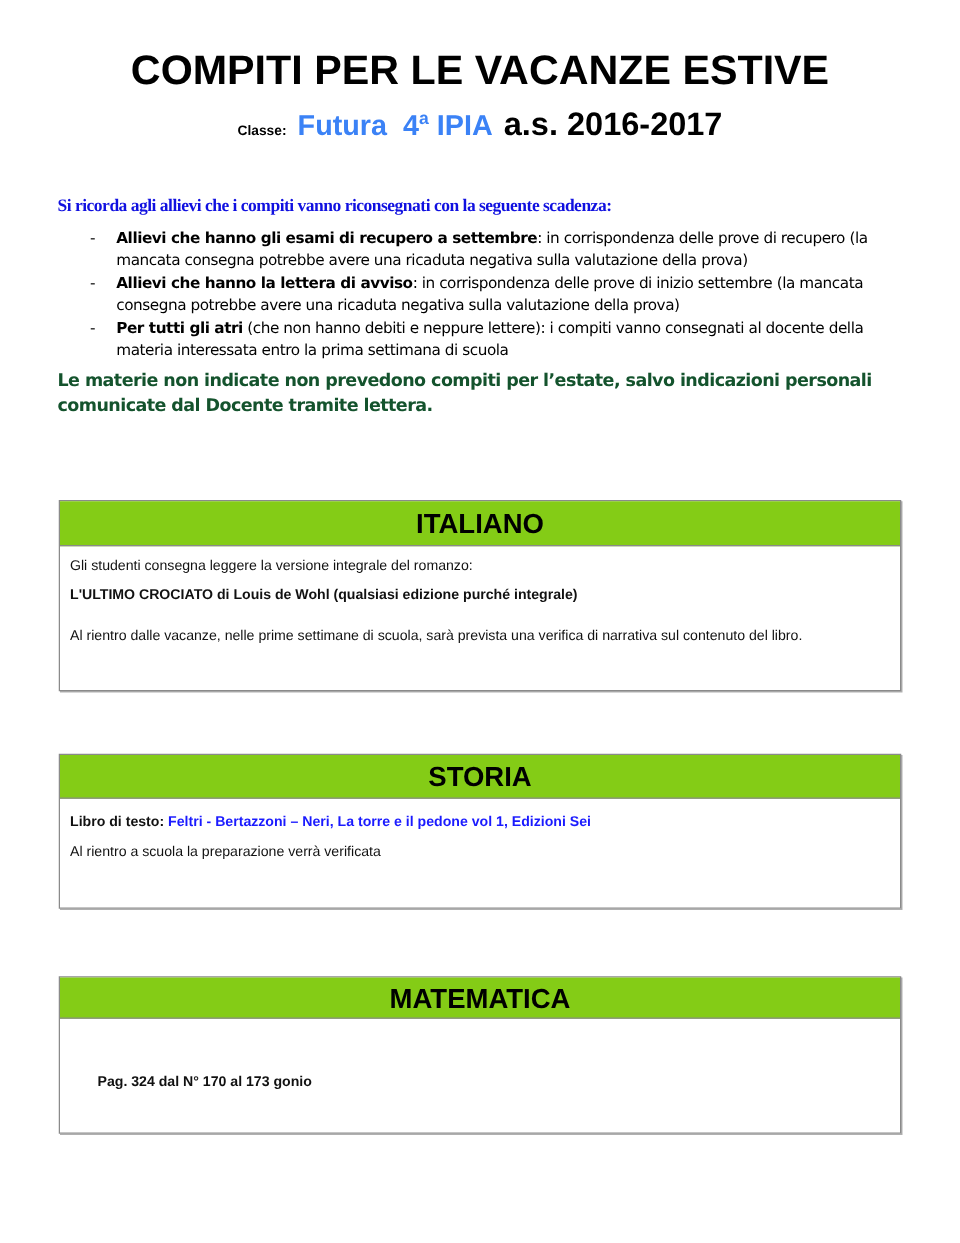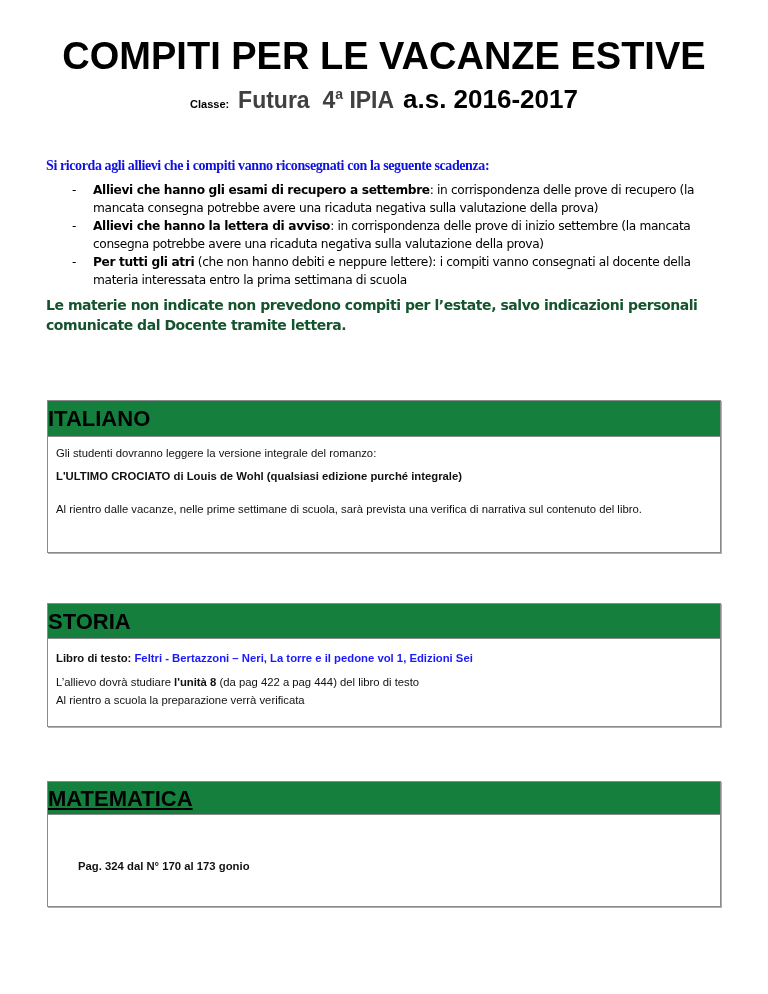--- a/index.html
+++ b/index.html
@@ -1,29 +1,29 @@
 <!DOCTYPE html>
 <html><head>
   <meta charset="utf-8">
   <style>
     html, body { margin: 0; padding: 0; background: #ffffff; }
     body { width: 768px; height: 994px; position: relative; overflow: hidden; color: #000; }
     .page { position: absolute; left: 0; top: 0; width: 768px; height: 994px; }
 
     .title {
       position: absolute; left: 0; width: 768px; top: 36px; text-align: center;
-      font-family: "Liberation Sans", sans-serif; font-weight: bold; font-size: 38px; line-height: 40px;
+      font-family: "Liberation Sans", sans-serif; font-weight: bold; font-size: 33px; line-height: 40px;
       letter-spacing: 0px;
     }
     .subtitle {
       position: absolute; left: 0; width: 768px; top: 78px; text-align: center;
       font-family: "Liberation Sans", sans-serif; font-weight: bold; line-height: 32px; white-space: pre;
     }
     .subtitle .lbl { font-size: 11px; }
-    .subtitle .red { color: #404040; font-size: 23px; }
+    .subtitle .red { color: #3b82f6; font-size: 23px; }
     .subtitle .red sup { font-size: 14px; vertical-align: 9px; }
     .subtitle .yr { font-size: 26px; }
 
     .notice-head {
       position: absolute; left: 46px; top: 158px; width: 690px;
       font-family: Liberation Serif, serif; font-weight: bold; font-size: 14px; color: #1010e0;
       letter-spacing: -0.4px;
     }
     .bullets { position: absolute; left: 46px; top: 181px; width: 690px; margin: 0; padding: 0; list-style: none;
       font-family: "DejaVu Sans", sans-serif; font-size: 12.2px; line-height: 18px; letter-spacing: -0.35px; }
@@ -32,21 +32,21 @@
     .bullets li b { font-weight: bold; }
 
     .notice-foot {
       position: absolute; left: 46px; top: 295px; width: 680px;
       font-family: "DejaVu Sans", sans-serif; font-weight: bold; font-size: 14px; line-height: 20px; color: #14532d;
       letter-spacing: -0.45px;
     }
 
     .box { position: absolute; left: 47px; width: 672px; border: 1px solid #8a8a8a; box-shadow: 1px 1px 0 #b0b0b0; }
     .box .head {
-      background: #15803d; border-bottom: 1px solid #8a8a8a; 
+      background: #84cc16; border-bottom: 1px solid #8a8a8a; text-align: center;
       font-family: "Liberation Sans", sans-serif; font-weight: bold; font-size: 22px;
     }
     .box .body { font-family: "Liberation Sans", sans-serif; font-size: 11.3px; color: #111; }
     .box .body p { margin: 0; }
 
     #box-italiano { top: 400px; height: 151px; }
     #box-italiano .head { height: 35px; line-height: 36px; }
     #box-italiano .body { padding: 10px 6px 0 8px; }
     #box-italiano .p1 { margin-bottom: 11px; }
     #box-italiano .p2 { font-weight: bold; margin-bottom: 11px; }
@@ -54,21 +54,21 @@
 
     #box-storia { top: 603px; height: 122px; }
     #box-storia .head { height: 34px; line-height: 36px; }
     #box-storia .body { padding: 13px 6px 0 8px; }
     #box-storia .b { font-weight: bold; }
     #box-storia .blue { color: #1a1aff; font-weight: bold; }
     #box-storia .p1 { margin-bottom: 12px; }
     #box-storia .p2 { margin-bottom: 6px; }
 
     #box-matematica { top: 781px; height: 124px; }
-    #box-matematica .head { height: 32px; line-height: 34px; text-decoration: underline; }
+    #box-matematica .head { height: 32px; line-height: 34px; }
     #box-matematica .body { padding: 13px 6px 0 30px; font-weight: bold; line-height: 15.5px; white-space: pre; }
   </style>
 </head>
 <body>
 
 <div class="page">
 
   <div class="title">COMPITI PER LE VACANZE ESTIVE</div>
 
   <div class="subtitle"><span class="lbl">Classe:</span>  <span class="red"><span>Futura  4</span><sup>a</sup><span> IPIA</span></span>  <span class="yr">a.s. 2016-2017</span></div>
@@ -79,31 +79,30 @@
     <li><span class="dash">-</span><b>Allievi che hanno gli esami di recupero a settembre</b><span>: in corrispondenza delle prove di recupero (la mancata consegna potrebbe avere una ricaduta negativa sulla valutazione della prova)</span></li>
     <li><span class="dash">-</span><b>Allievi che hanno la lettera di avviso</b><span>: in corrispondenza delle prove di inizio settembre (la mancata consegna potrebbe avere una ricaduta negativa sulla valutazione della prova)</span></li>
     <li><span class="dash">-</span><b>Per tutti gli atri</b><span> (che non hanno  debiti e neppure lettere): i compiti vanno consegnati al docente della materia interessata entro la prima settimana di scuola</span></li>
   </ul>
 
   <div class="notice-foot">Le materie non indicate non prevedono compiti per l’estate, salvo indicazioni personali comunicate dal Docente tramite lettera.</div>
 
   <div class="box" id="box-italiano">
     <div class="head">ITALIANO</div>
     <div class="body">
-      <p class="p1">Gli studenti dovranno leggere la versione integrale del romanzo:</p>
+      <p class="p1">Gli studenti consegna leggere la versione integrale del romanzo:</p>
       <p class="p2">L'ULTIMO CROCIATO di  Louis de Wohl  (qualsiasi edizione purché integrale)</p>
       <p class="p3">Al rientro dalle vacanze, nelle prime settimane di scuola, sarà prevista una verifica di narrativa sul contenuto del libro.</p>
     </div>
   </div>
 
   <div class="box" id="box-storia">
     <div class="head">STORIA</div>
     <div class="body">
       <p class="p1"><span class="b">Libro di testo:</span>  <span class="blue">Feltri -  Bertazzoni – Neri,  La torre e il pedone vol 1, Edizioni Sei</span></p>
-      <p class="p2"><span>L’allievo dovrà studiare </span><b>l'unità 8</b><span> (da pag 422 a pag 444) del libro di testo</span></p>
       <p class="p3">Al rientro a scuola la preparazione verrà verificata</p>
     </div>
   </div>
 
   <div class="box" id="box-matematica">
     <div class="head">MATEMATICA</div>
     <div class="body">
       <p>Pag. 324 dal N° 170 al 173 gonio</p>
       
     </div>

